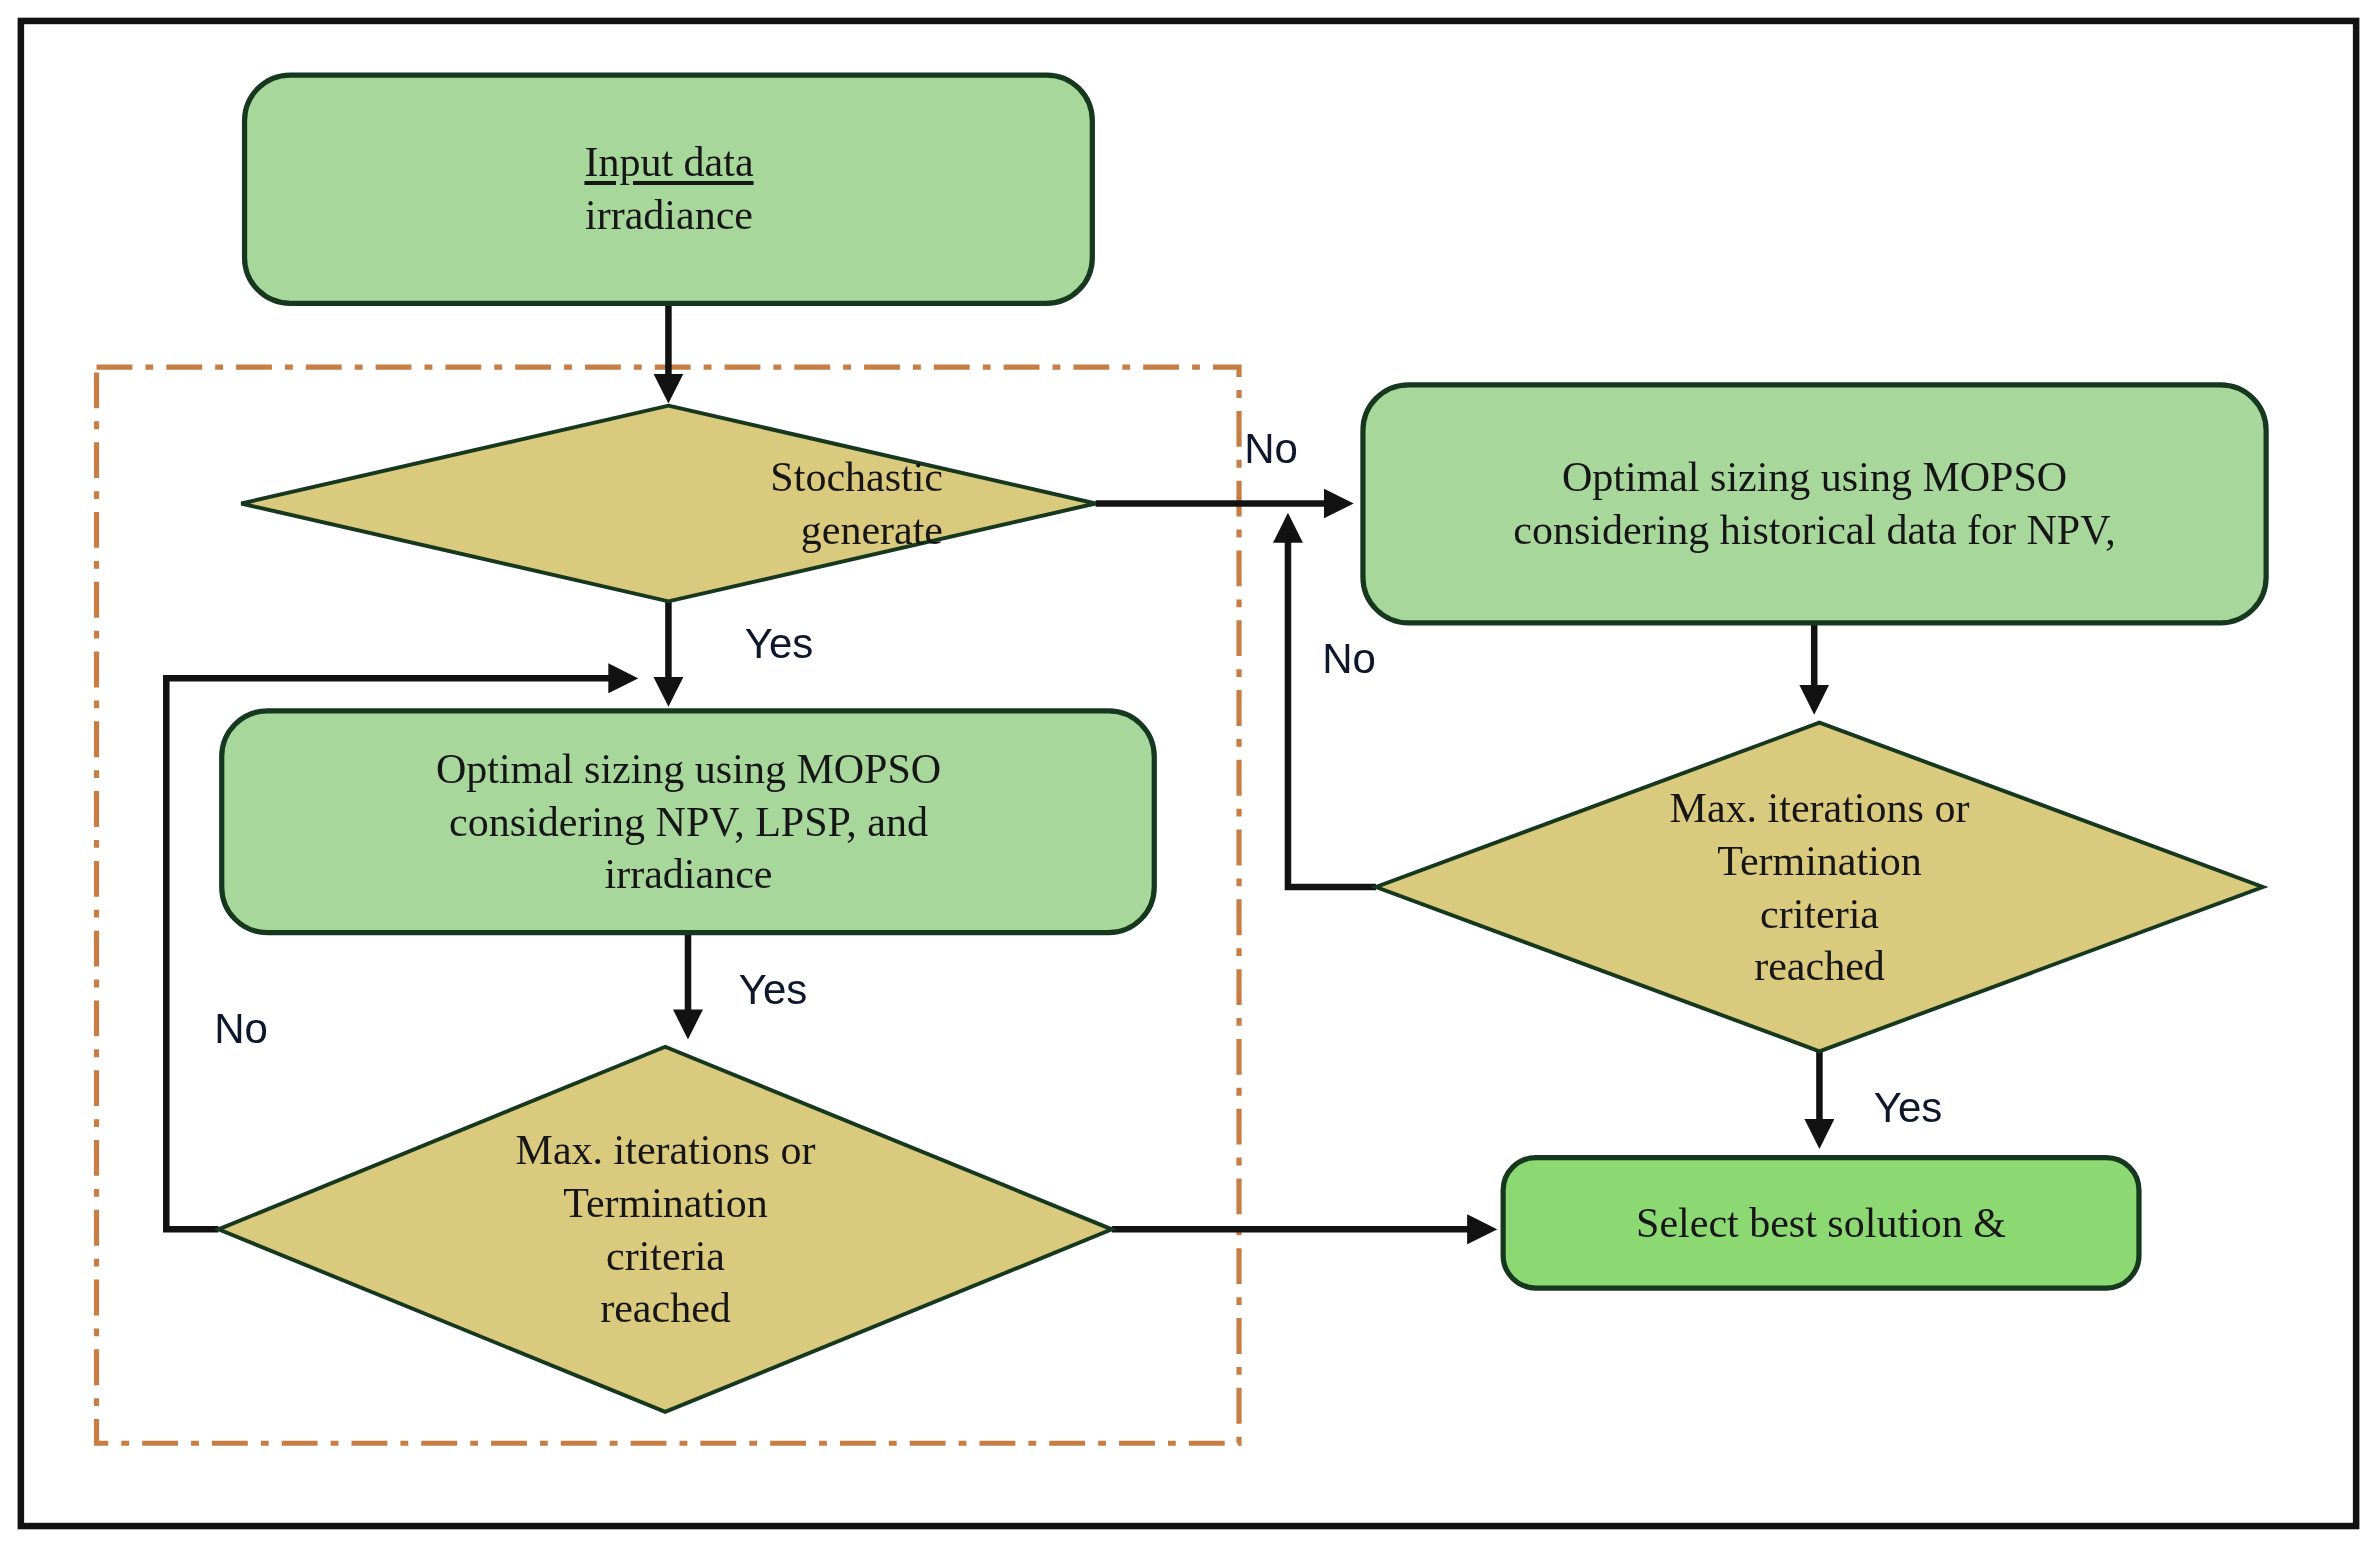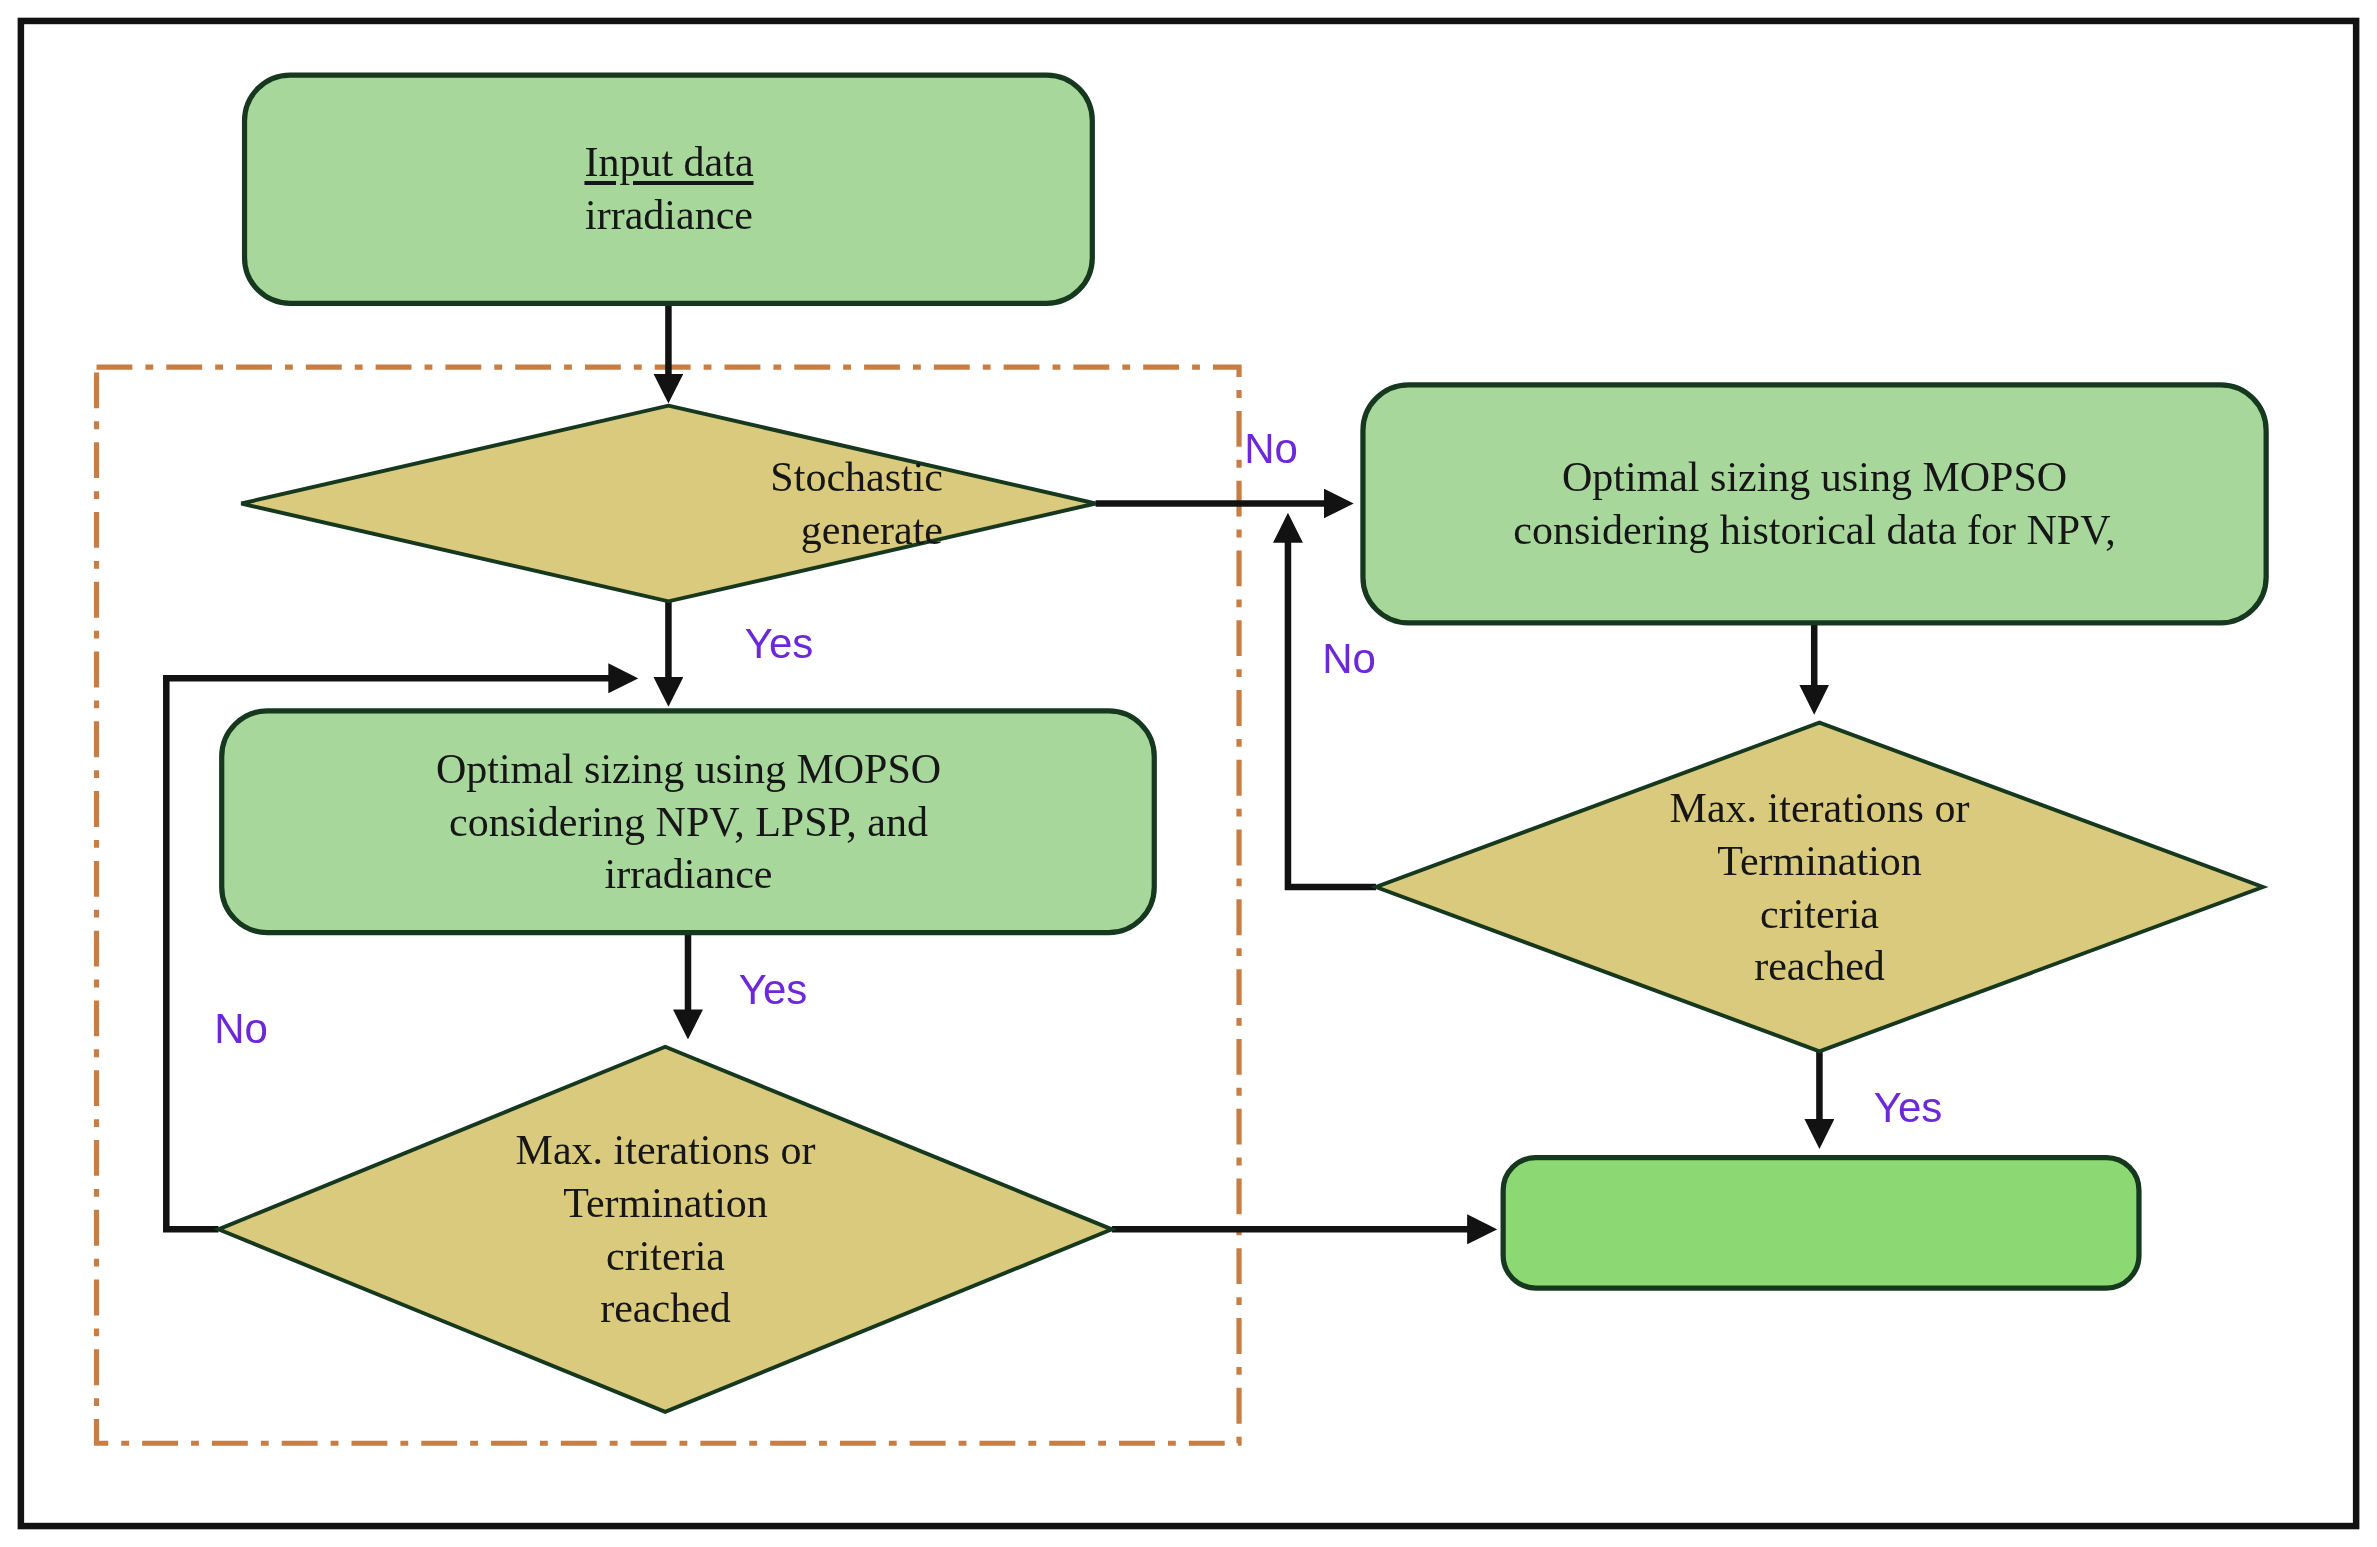--- a/index.html
+++ b/index.html
@@ -23,21 +23,21 @@
     line-height: 1.26;
     color: #161616;
     pointer-events: none;
     font-family: Liberation Serif, serif;
   }
   .node-text .title { text-decoration: underline; text-underline-offset: 5.2px; }
   .edge-label {
     position: absolute;
     transform: translate(-50%, -50%);
     font-size: 42px;
-    color: #6d28d9;
+    color: #0f172a;
     white-space: nowrap;
     pointer-events: none;
   }
 </style>
 </head>
 <body>
 
 <div class="canvas">
 
   <svg width="2377" height="1547" viewBox="0 0 3645 2372">
@@ -105,20 +105,21 @@
   </div>
 
   <div class="node-text" style="left:1461px; top:734px; width:717px; height:307px;">
     <div>Max. iterations or</div>
     <div>Termination</div>
     <div>criteria</div>
     <div>reached</div>
   </div>
 
   <div class="node-text" style="left:1503px; top:1158px; width:636px; height:130px;">
+    <div>Select best solution &amp;</div>
   </div>
 
   <div class="edge-label" style="left:779px; top:644px;">Yes</div>
   <div class="edge-label" style="left:773px; top:990px;">Yes</div>
   <div class="edge-label" style="left:241px; top:1029px;">No</div>
   <div class="edge-label" style="left:1271px; top:449px;">No</div>
   <div class="edge-label" style="left:1349px; top:659px;">No</div>
   <div class="edge-label" style="left:1908px; top:1108px;">Yes</div>
 
 </div>

